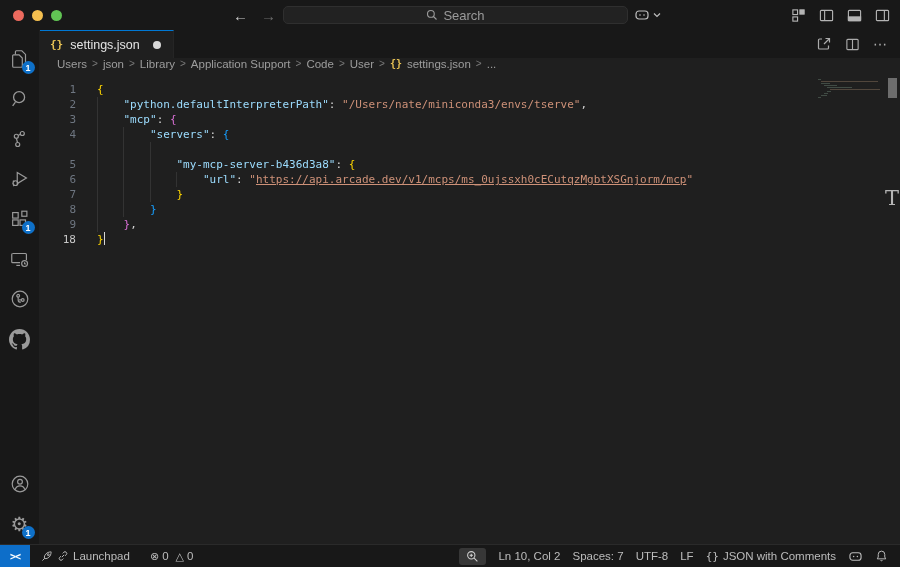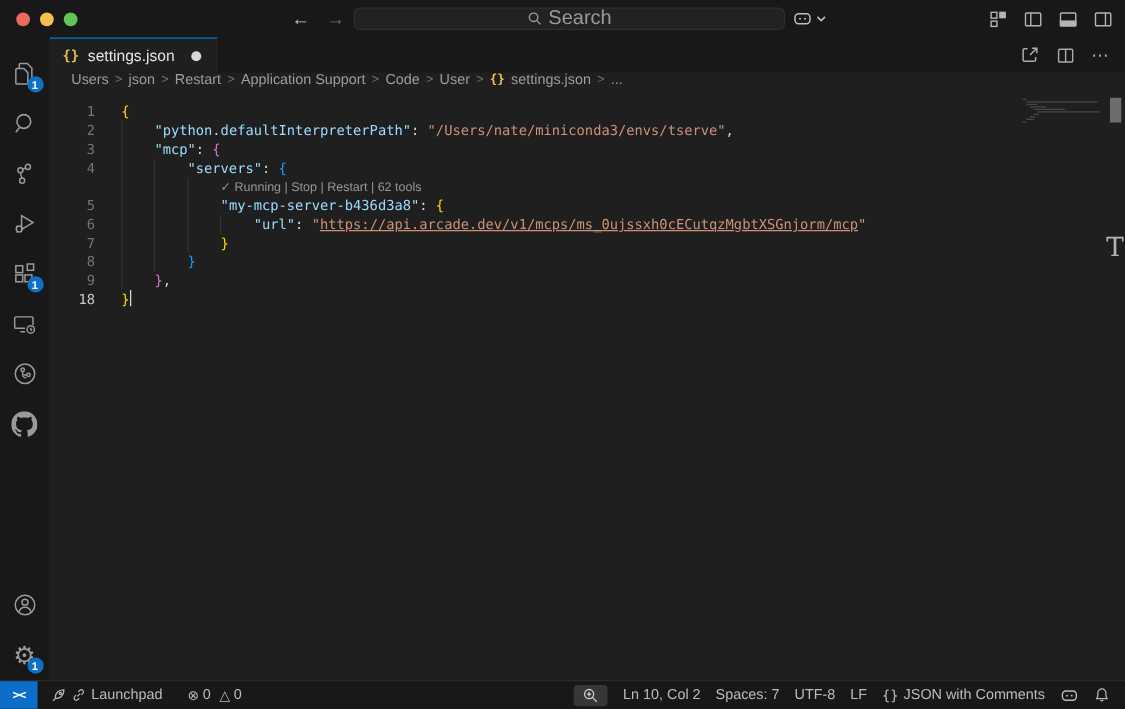--- a/index.html
+++ b/index.html
@@ -8,21 +8,21 @@
   .window { width:900px; height:567px; display:flex; flex-direction:column; background:#1f1f1f; }
 
   
   .titlebar { height:30px; background:#181818; display:flex; align-items:center; position:relative; flex:0 0 auto; }
   .traffic { display:flex; gap:8px; margin-left:13px; }
   .tl { width:11px; height:11px; border-radius:50%; }
   .nav-arrows { position:absolute; left:233px; top:0; height:30px; display:flex; align-items:center; gap:13px; font-size:15px; }
   .nav-back { color:#c9c9c9; } .nav-fwd { color:#6b6b6b; }
   .searchbox { position:absolute; left:283px; top:6px; width:345px; height:18px; background:#222222;
     border:1px solid #2f2f2f; border-radius:5px; display:flex; align-items:center; justify-content:center;
-    gap:5px; color:#9a9a9a; font-size:16px; }
+    gap:5px; color:#9a9a9a; font-size:13px; }
   .copilot-wrap { position:absolute; left:634px; top:0; height:30px; display:flex; align-items:center; gap:3px; color:#bdbdbd; }
   .tb-icons { position:absolute; right:10px; top:0; height:30px; display:flex; align-items:center; gap:13px; color:#b4b4b4; }
 
   
   .main { flex:1 1 auto; display:flex; min-height:0; }
   .activitybar { width:40px; background:#181818; display:flex; flex-direction:column; align-items:center;
     padding-top:9px; color:#9a9a9a; border-right:1px solid rgba(255,255,255,0.03); }
   .ab-item { width:40px; height:40px; display:flex; align-items:center; justify-content:center; position:relative; }
   .ab-spacer { flex:1; }
   .badge { position:absolute; right:5px; bottom:5px; min-width:13px; height:13px; border-radius:7px;
@@ -264,41 +264,41 @@
           </span>
           <span class="ellipsis">⋯</span>
         </div>
       </div>
 
       <div class="breadcrumb">
           <span>Users</span>
           <span class="crumb-sep">&gt;</span>
           <span>json</span>
           <span class="crumb-sep">&gt;</span>
-          <span>Restart</span>
+          <span>Library</span>
           <span class="crumb-sep">&gt;</span>
           <span>Application Support</span>
           <span class="crumb-sep">&gt;</span>
           <span>Code</span>
           <span class="crumb-sep">&gt;</span>
           <span>User</span>
           <span class="crumb-sep">&gt;</span>
           <span class="crumb-json">{}</span>
           <span>settings.json</span>
           <span class="crumb-sep">&gt;</span>
           <span>...</span>
         </div>
 
       <div class="editor">
         <div class="code-area">
             <div class="code-row"><div class="gutter-num">1</div><div class="code-text"><span class="tok-b1">{</span></div></div>
             <div class="code-row"><div class="gutter-num">2</div><div class="code-text"><span>    </span><span class="tok-key">"python.defaultInterpreterPath"</span><span class="tok-punc">: </span><span class="tok-str">"/Users/nate/miniconda3/envs/tserve"</span><span class="tok-punc">,</span></div></div>
             <div class="code-row"><div class="gutter-num">3</div><div class="code-text"><span>    </span><span class="tok-key">"mcp"</span><span class="tok-punc">: </span><span class="tok-b2">{</span></div></div>
             <div class="code-row"><div class="gutter-num">4</div><div class="code-text"><span>        </span><span class="tok-key">"servers"</span><span class="tok-punc">: </span><span class="tok-b3">{</span></div></div>
-            <div class="code-row"><div class="gutter-num"></div><div class="code-text"><span class="codelens" style="margin-left: 79.44px;">✓ Running | Stop | Restart | 62 tools</span></div></div>
+            <div class="code-row"><div class="gutter-num"></div></div>
             <div class="code-row"><div class="gutter-num">5</div><div class="code-text"><span>            </span><span class="tok-key">"my-mcp-server-b436d3a8"</span><span class="tok-punc">: </span><span class="tok-b1">{</span></div></div>
             <div class="code-row"><div class="gutter-num">6</div><div class="code-text"><span>                </span><span class="tok-key">"url"</span><span class="tok-punc">: </span><span class="tok-str">"</span><span class="tok-link">https://api.arcade.dev/v1/mcps/ms_0ujssxh0cECutqzMgbtXSGnjorm/mcp</span><span class="tok-str">"</span></div></div>
             <div class="code-row"><div class="gutter-num">7</div><div class="code-text"><span>            </span><span class="tok-b1">}</span></div></div>
             <div class="code-row"><div class="gutter-num">8</div><div class="code-text"><span>        </span><span class="tok-b3">}</span></div></div>
             <div class="code-row"><div class="gutter-num">9</div><div class="code-text"><span>    </span><span class="tok-b2">}</span><span class="tok-punc">,</span></div></div>
             <div class="code-row"><div class="gutter-num active">18</div><div class="code-text"><span class="tok-b1">}</span><span class="cursor"></span></div></div>
             <div class="guide" style="left: 57px; top: 19px; height: 135px;"></div>
             <div class="guide" style="left: 83.48px; top: 49px; height: 90px;"></div>
             <div class="guide" style="left: 109.96px; top: 64px; height: 60px;"></div>
             <div class="guide" style="left: 136.44px; top: 94px; height: 15px;"></div>

